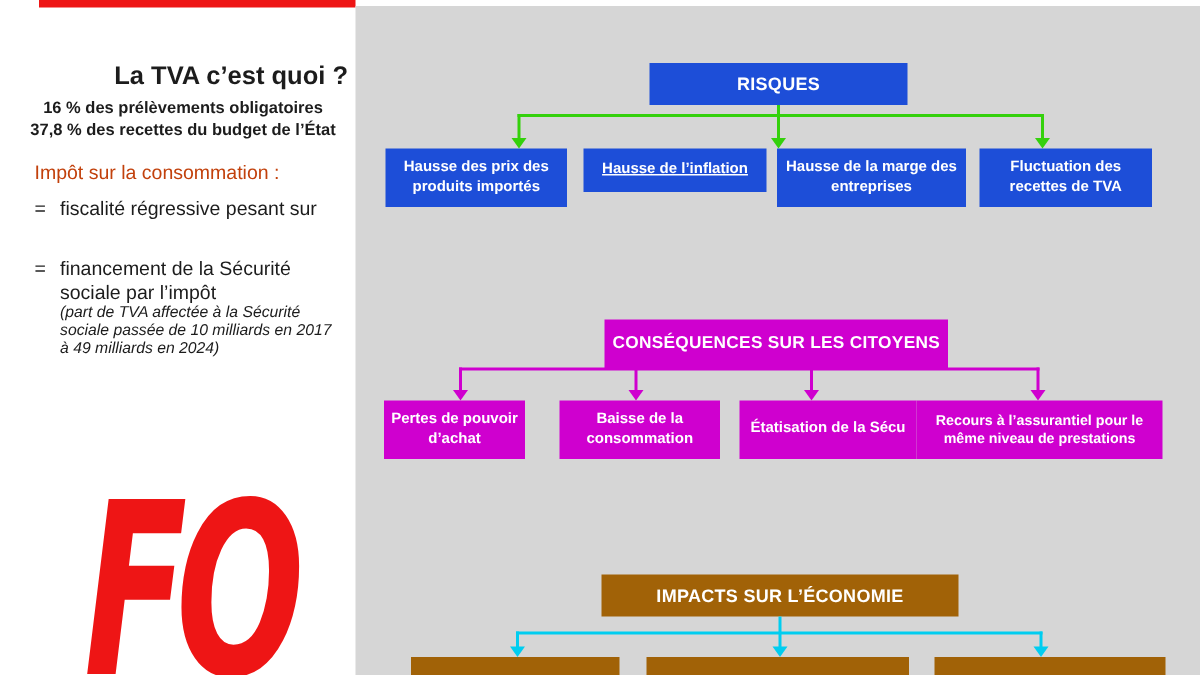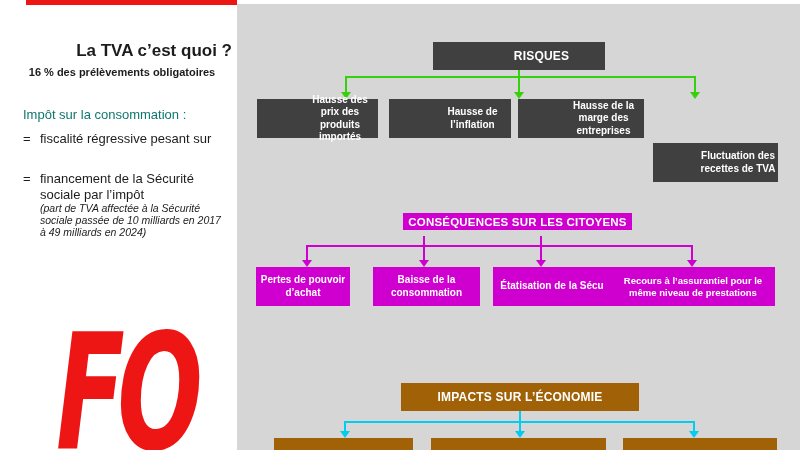--- a/index.html
+++ b/index.html
@@ -5,57 +5,58 @@
   html,body{margin:0;padding:0;}
   body{font-family:"Liberation Sans", sans-serif;}
   #screen{position:relative;width:800px;height:450px;background:#ffffff;overflow:hidden;}
 
   
   .red-bar{position:absolute;left:26px;top:0;width:211px;height:5px;background:#ee1515;}
   .lp-title{position:absolute;left:12px;top:41px;width:220px;text-align:right;
             font-size:17px;font-weight:bold;color:#1c1c1c;}
   .lp-stats{position:absolute;left:8px;top:65px;width:228px;text-align:center;
             font-size:11px;font-weight:bold;color:#1c1c1c;line-height:15px;}
-  .lp-intro{position:absolute;left:23px;top:107px;font-size:13px;color:#0f766e;}
+  .lp-intro{position:absolute;left:23px;top:107px;font-size:13px;color:#c2410c;}
   .lp-bullet{position:absolute;left:23px;display:flex;font-size:13px;color:#1c1c1c;line-height:16px;}
   .lp-bullet .mark{width:17px;flex:none;}
   .lp-note{position:absolute;left:40px;top:202px;font-size:10.5px;font-style:italic;
            color:#1c1c1c;line-height:12px;width:195px;}
   .fo-logo{position:absolute;left:56px;top:314px;font-size:160px;line-height:1;
            font-weight:bold;font-style:italic;color:#ee1515;letter-spacing:-12px;
            transform:scaleX(0.63);transform-origin:0 0;font-family:"DejaVu Sans", sans-serif;}
 
   
   .gray-panel{position:absolute;left:237px;top:4px;width:563px;height:446px;background:#d6d6d6;}
 
   .box{position:absolute;display:flex;align-items:center;justify-content:center;
        text-align:center;color:#ffffff;font-weight:bold;line-height:1.22;padding:2px 1px;
        box-sizing:border-box;}
   .hdr{font-size:12px;letter-spacing:.2px;}
   .child{font-size:10px;}
   .small{font-size:9.5px;}
 
-  .g-bg{background:#404040;padding-left:46px;} .m-bg{background:#cf00cf;} .c-bg{background:#a16207;}
+  .g-bg{background:#1d4ed8;} .m-bg{background:#cf00cf;} .c-bg{background:#a16207;}
   .line{position:absolute;}
   .g-ln{background:#34d10c;} .m-ln{background:#cf00cf;} .c-ln{background:#00cdf0;}
   .arr{position:absolute;width:0;height:0;border-left:5px solid transparent;
        border-right:5px solid transparent;border-top-width:7px;border-top-style:solid;}
   .g-ar{border-top-color:#34d10c;} .m-ar{border-top-color:#cf00cf;} .c-ar{border-top-color:#00cdf0;}
 </style>
 </head>
 <body>
 
 <div id="screen">
 
   <div class="red-bar"></div>
 
   <div class="lp-title">La TVA c’est quoi ?</div>
 
   <div class="lp-stats">
     <div>16 % des prélèvements obligatoires</div>
+    <div>37,8 % des recettes du budget de l’État</div>
   </div>
 
   <div class="lp-intro">Impôt sur la consommation :</div>
 
   <div class="lp-bullet" style="top:131px;">
     <span class="mark">=</span>
     <span>
       <span>fiscalité régressive pesant sur</span><br>
     </span>
   </div>
@@ -82,25 +83,25 @@
 
   <div class="line g-ln" style="left:345px;top:76px;width:351px;height:2px;"></div>
   <div class="line g-ln" style="left:518px;top:70px;width:2px;height:23px;"></div>
   <div class="line g-ln" style="left:345px;top:76px;width:2px;height:17px;"></div>
   <div class="line g-ln" style="left:694px;top:76px;width:2px;height:17px;"></div>
   <div class="arr g-ar" style="left:341px;top:92px;"></div>
   <div class="arr g-ar" style="left:514px;top:92px;"></div>
   <div class="arr g-ar" style="left:690px;top:92px;"></div>
 
   <div class="box child g-bg" style="left:257px;top:99px;width:121px;height:39px;">Hausse des prix des produits importés</div>
-  <div class="box child g-bg" style="left:389px;top:99px;width:122px;height:39px;">Hausse de l’inflation</div>
+  <div class="box child g-bg" style="left:389px;top:99px;width:122px;height:29px;text-decoration:underline;">Hausse de l’inflation</div>
   <div class="box child g-bg" style="left:518px;top:99px;width:126px;height:39px;">Hausse de la marge des entreprises</div>
-  <div class="box child g-bg" style="left:653px;top:99px;width:125px;height:39px;margin-top:44px;">Fluctuation des recettes de TVA</div>
+  <div class="box child g-bg" style="left:653px;top:99px;width:115px;height:39px;">Fluctuation des recettes de TVA</div>
 
-  <div class="box hdr m-bg" style="left:403px;top:213px;width:229px;height:17px;font-size:11.5px;">CONSÉQUENCES SUR LES CITOYENS</div>
+  <div class="box hdr m-bg" style="left:403px;top:213px;width:229px;height:33px;font-size:11.5px;">CONSÉQUENCES SUR LES CITOYENS</div>
 
   <div class="line m-ln" style="left:306px;top:245px;width:387px;height:2px;"></div>
   <div class="line m-ln" style="left:306px;top:245px;width:2px;height:16px;"></div>
   <div class="line m-ln" style="left:423px;top:236px;width:2px;height:25px;"></div>
   <div class="line m-ln" style="left:540px;top:236px;width:2px;height:25px;"></div>
   <div class="line m-ln" style="left:691px;top:245px;width:2px;height:16px;"></div>
   <div class="arr m-ar" style="left:302px;top:260px;"></div>
   <div class="arr m-ar" style="left:419px;top:260px;"></div>
   <div class="arr m-ar" style="left:536px;top:260px;"></div>
   <div class="arr m-ar" style="left:687px;top:260px;"></div>

